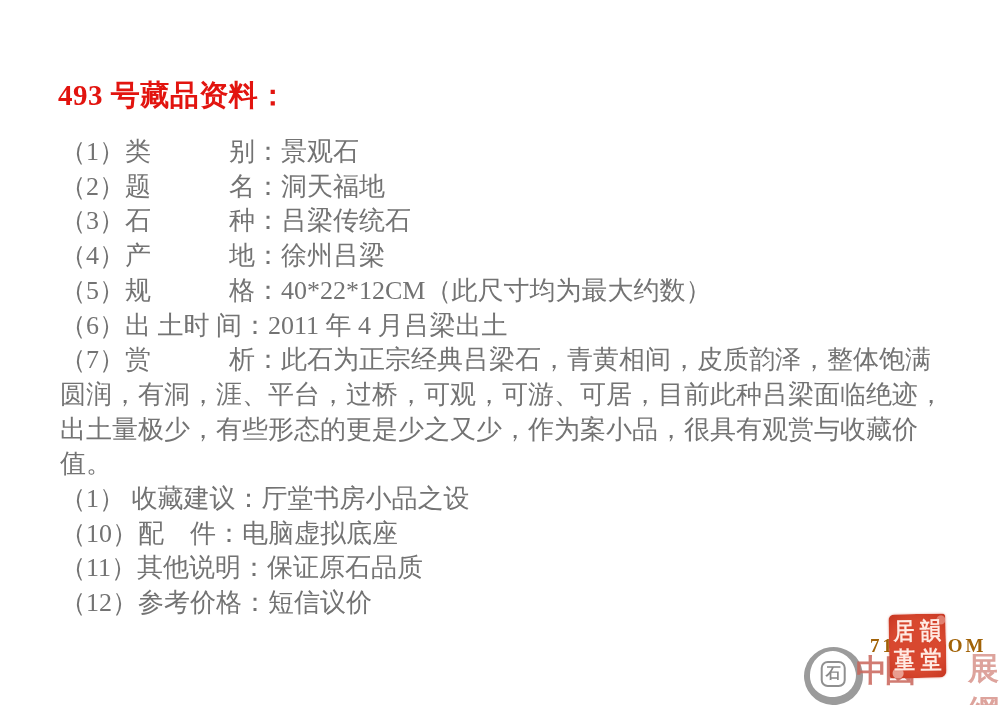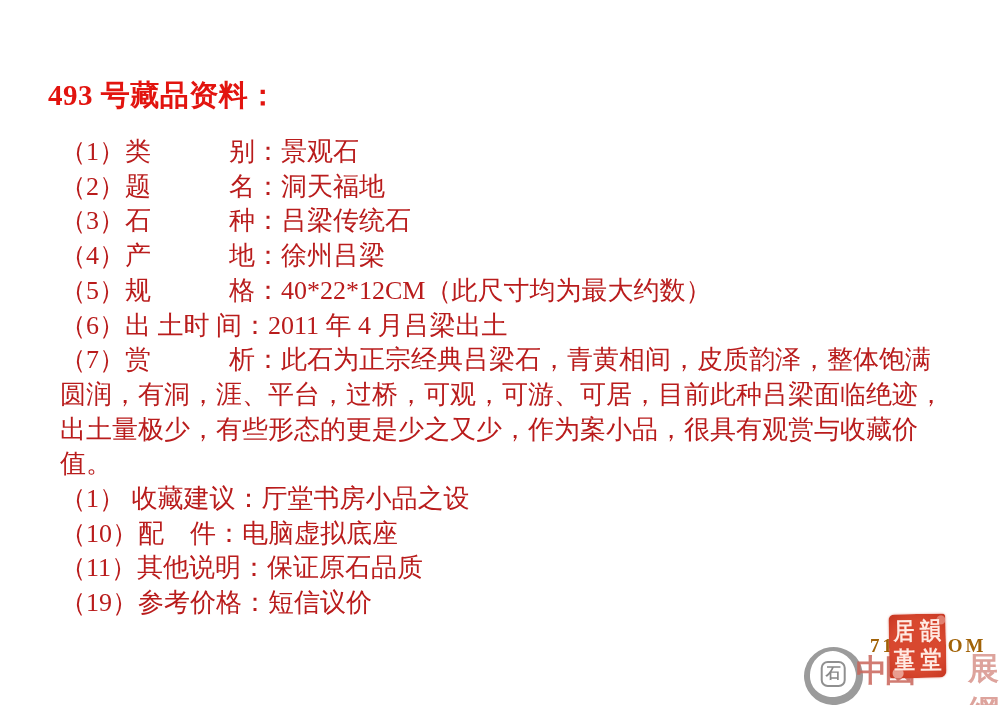--- a/index.html
+++ b/index.html
@@ -2,26 +2,26 @@
 <html><head>
 <meta charset="utf-8">
 <style>
   html,body{margin:0;padding:0;}
   body{
     width:1000px;height:705px;background:#ffffff;overflow:hidden;position:relative;
     font-family:"Liberation Serif","DejaVu Serif",serif;
   }
   .page{position:absolute;inset:0;}
   .title{
-    position:absolute;left:48px;top:76px;margin:0;
+    position:absolute;left:58px;top:76px;margin:0;
     font-size:29px;font-weight:bold;color:#e2140f;letter-spacing:0.5px;
   }
   .list{position:absolute;left:60px;top:135px;width:902px;}
   .line{
-    margin:0;font-size:26px;line-height:34.7px;color:#b91c1c;
+    margin:0;font-size:26px;line-height:34.7px;color:#737373;
     white-space:pre-line;letter-spacing:0;
   }
   
   .wm-logo{
     position:absolute;left:804px;top:647px;width:46px;height:46px;z-index:1;
     border:6px solid rgba(125,125,125,0.85);
     border-width:4px 7px 8px 6px;
     border-radius:50%;
     display:flex;align-items:center;justify-content:center;
     transform:rotate(-8deg);
@@ -77,21 +77,21 @@
     <p class="line">（4）产　　　地：徐州吕梁</p>
     <p class="line">（5）规　　　格：40*22*12CM（此尺寸均为最大约数）</p>
     <p class="line">（6）出 土时 间：2011 年 4 月吕梁出土</p>
     <p class="line">（7）赏　　　析：此石为正宗经典吕梁石，青黄相间，皮质韵泽，整体饱满
 圆润，有洞，涯、平台，过桥，可观，可游、可居，目前此种吕梁面临绝迹，
 出土量极少，有些形态的更是少之又少，作为案小品，很具有观赏与收藏价
 值。</p>
     <p class="line">（1） 收藏建议：厅堂书房小品之设</p>
     <p class="line">（10）配　件：电脑虚拟底座</p>
     <p class="line">（11）其他说明：保证原石品质</p>
-    <p class="line">（19）参考价格：短信议价</p>
+    <p class="line">（12）参考价格：短信议价</p>
   </div>
 
   <div class="wm-logo">
     <span class="wm-logo-glyph">石</span>
   </div>
   <span class="wm-left">中國</span>
   <span class="wm-right">展網</span>
   <span class="wm-domain">710Z.COM</span>
 
   <div class="seal">

